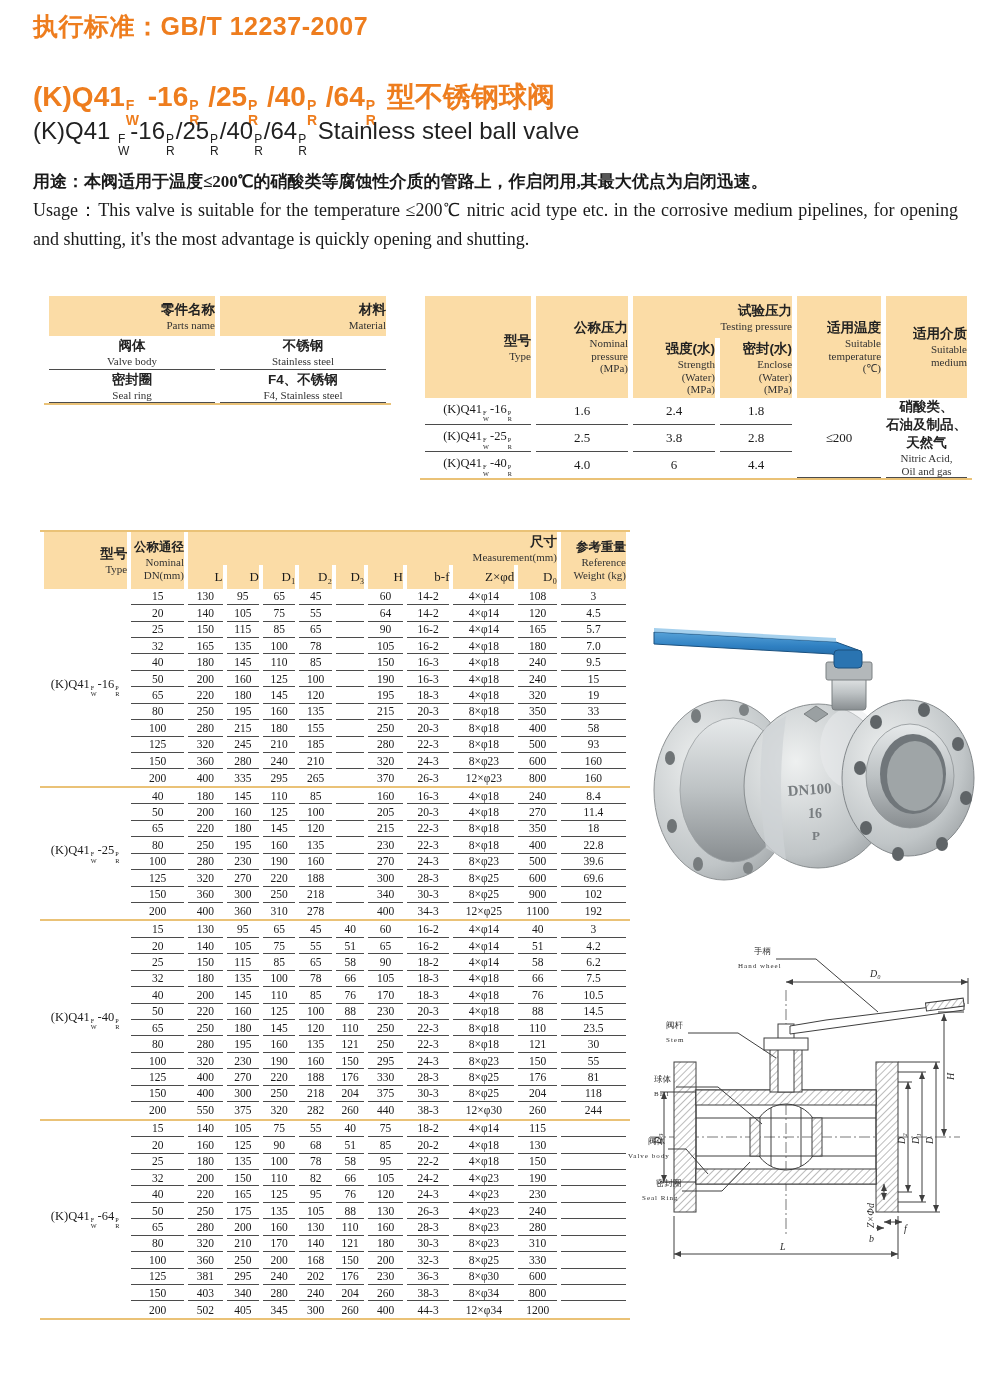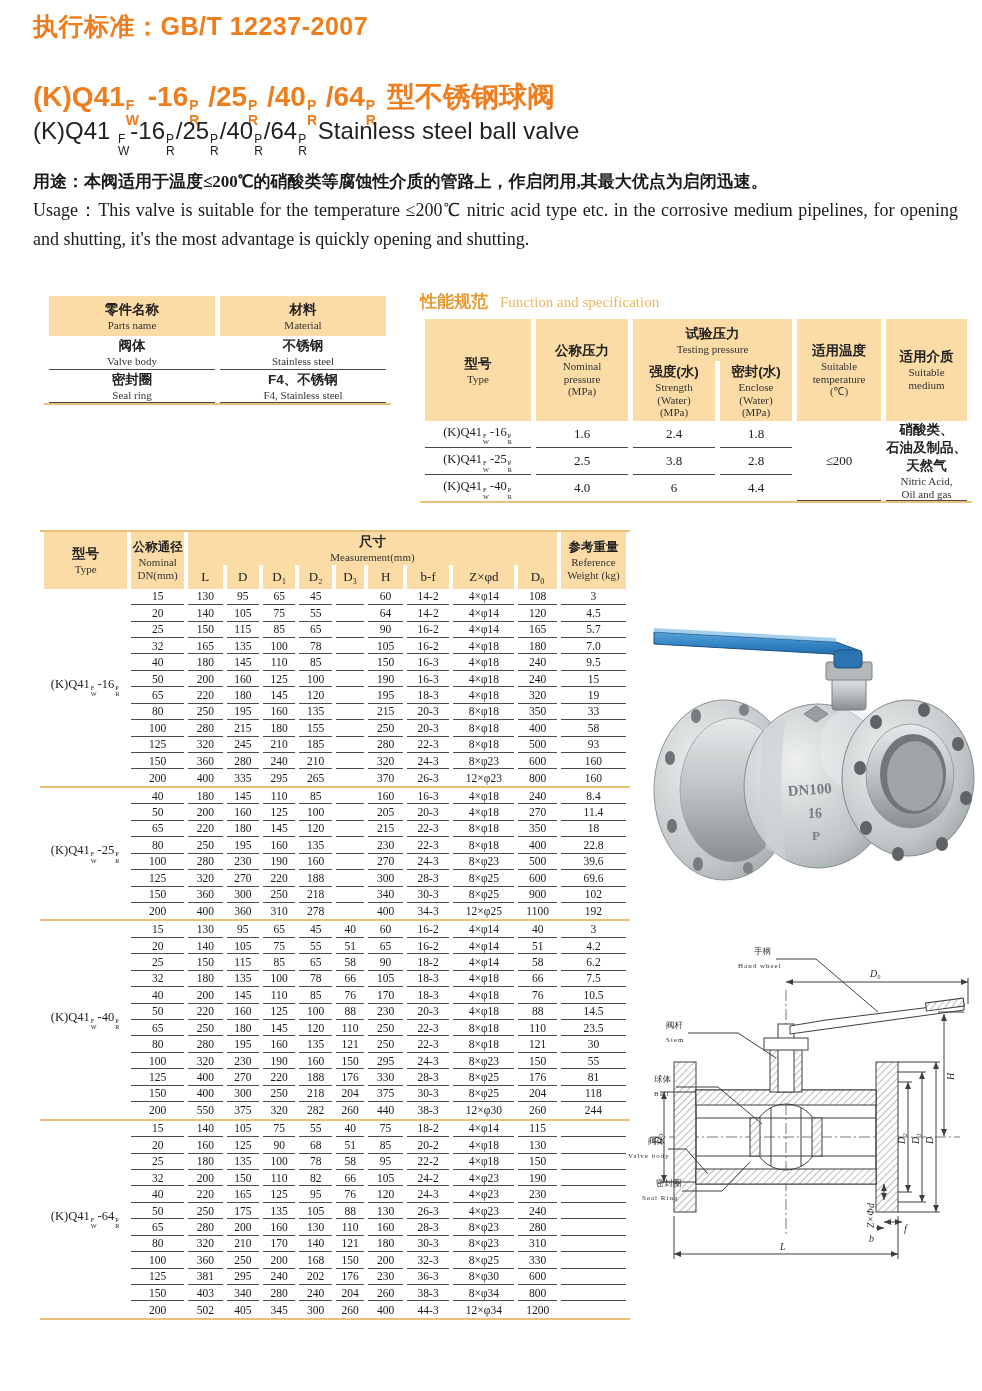--- a/index.html
+++ b/index.html
@@ -12,21 +12,21 @@
   .title-en{left:33px;top:117px;font-family:"Liberation Sans",sans-serif;font-weight:500;font-size:24px;color:#222;white-space:nowrap}
   .stk{display:inline-flex;flex-direction:column;font-size:50%;line-height:1.02;vertical-align:-0.32em;text-align:left;padding:0 1px}
   .title-en .suffix,.title-cn .suffix{margin-left:10px}
   .usage-cn{left:33px;top:170px;width:925px;font-size:17px;font-weight:bold;font-family:"Liberation Serif",serif}
   .usage-en{left:33px;top:196px;width:925px;font-size:18px;line-height:1.62;text-align:justify}
   
   .sec-title{font-family:"Liberation Sans",sans-serif;font-weight:bold;font-size:17px;color:#e9992f;white-space:nowrap}
   .sec-title .en{font-family:"Liberation Serif",serif;font-weight:normal;font-size:15px;color:#efb55c;margin-left:12px}
   
   table.tbl{border-collapse:separate;border-spacing:5px 0;table-layout:fixed}
-  .tbl th{background:#fbdca6;font-weight:normal;vertical-align:middle;text-align:center;padding:2px 0}
+  .tbl th{background:#fbdca6;font-weight:normal;vertical-align:middle;text-align:right;padding:2px 0}
   .tbl td{text-align:center;vertical-align:middle}
   .cnb{font-family:"Liberation Sans",sans-serif;font-weight:bold;font-size:13.5px;color:#222}
   .ens{font-size:11px;color:#333;line-height:1.15}
   .pl{white-space:pre-line}
   .num{font-size:13px}
   .rowline td{border-bottom:1.6px solid #4b4b4b}
   .typelbl{font-size:12.5px;white-space:nowrap}
   .goldline{border-bottom:2px solid #eac277}
   
   #parts-wrap{left:44px;top:290px;width:346px}
@@ -132,23 +132,20 @@
           <td>
             <div class="cnb">F4、不锈钢</div>
             <div class="ens">F4, Stainless steel</div>
           </td>
         </tr>
       </tbody>
   </table>
 </div>
 
 <div class="abs" id="spec-wrap">
-  <div class="sec-title">
-    <span>性能规范</span><span class="en">Function and specification</span>
-  </div>
   <table class="tbl goldline" id="spec-table">
     <colgroup>
         <col style="width:106px">
         <col style="width:92px">
         <col style="width:82px">
         <col style="width:72px">
         <col style="width:84px">
         <col style="width:81px">
       </colgroup>
     <thead>

